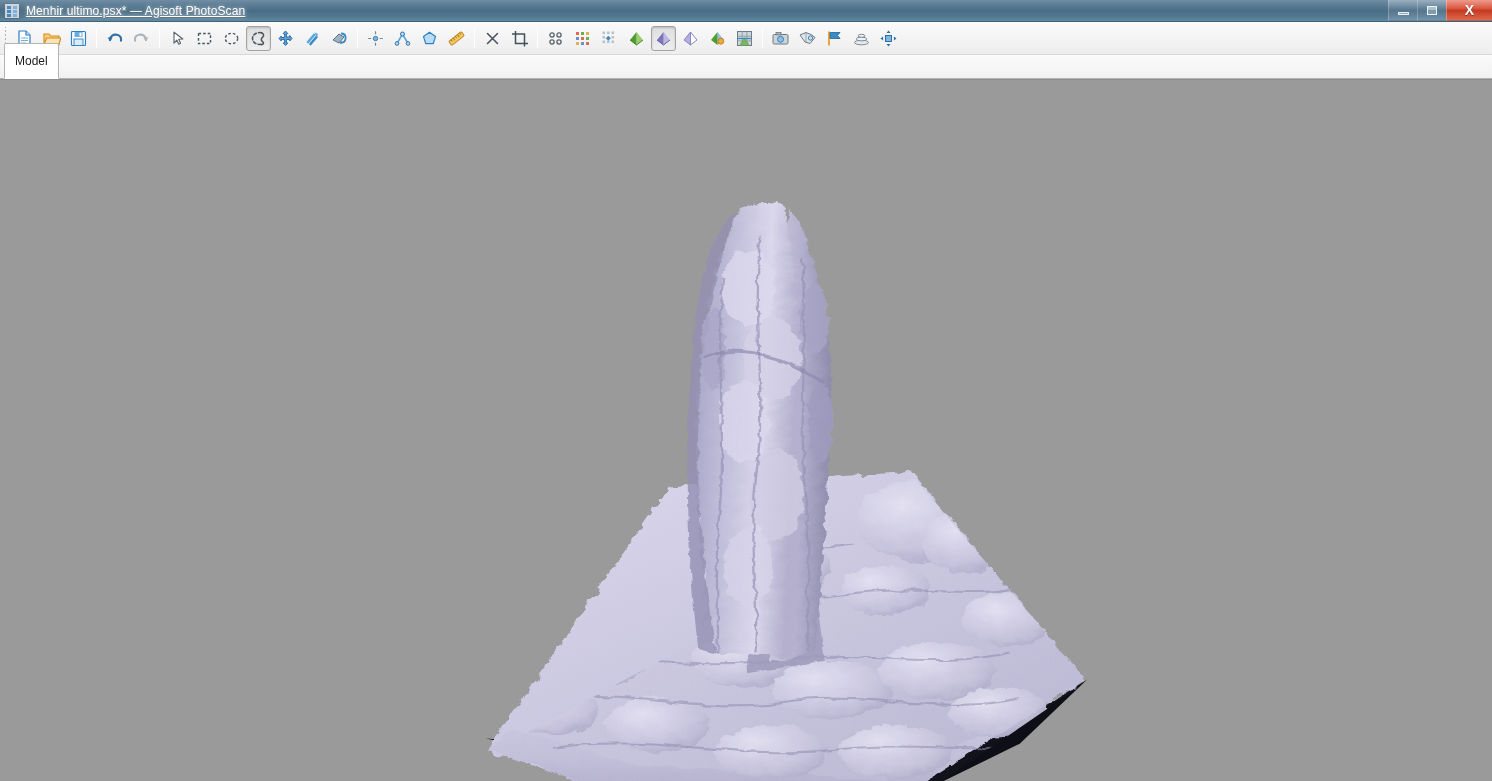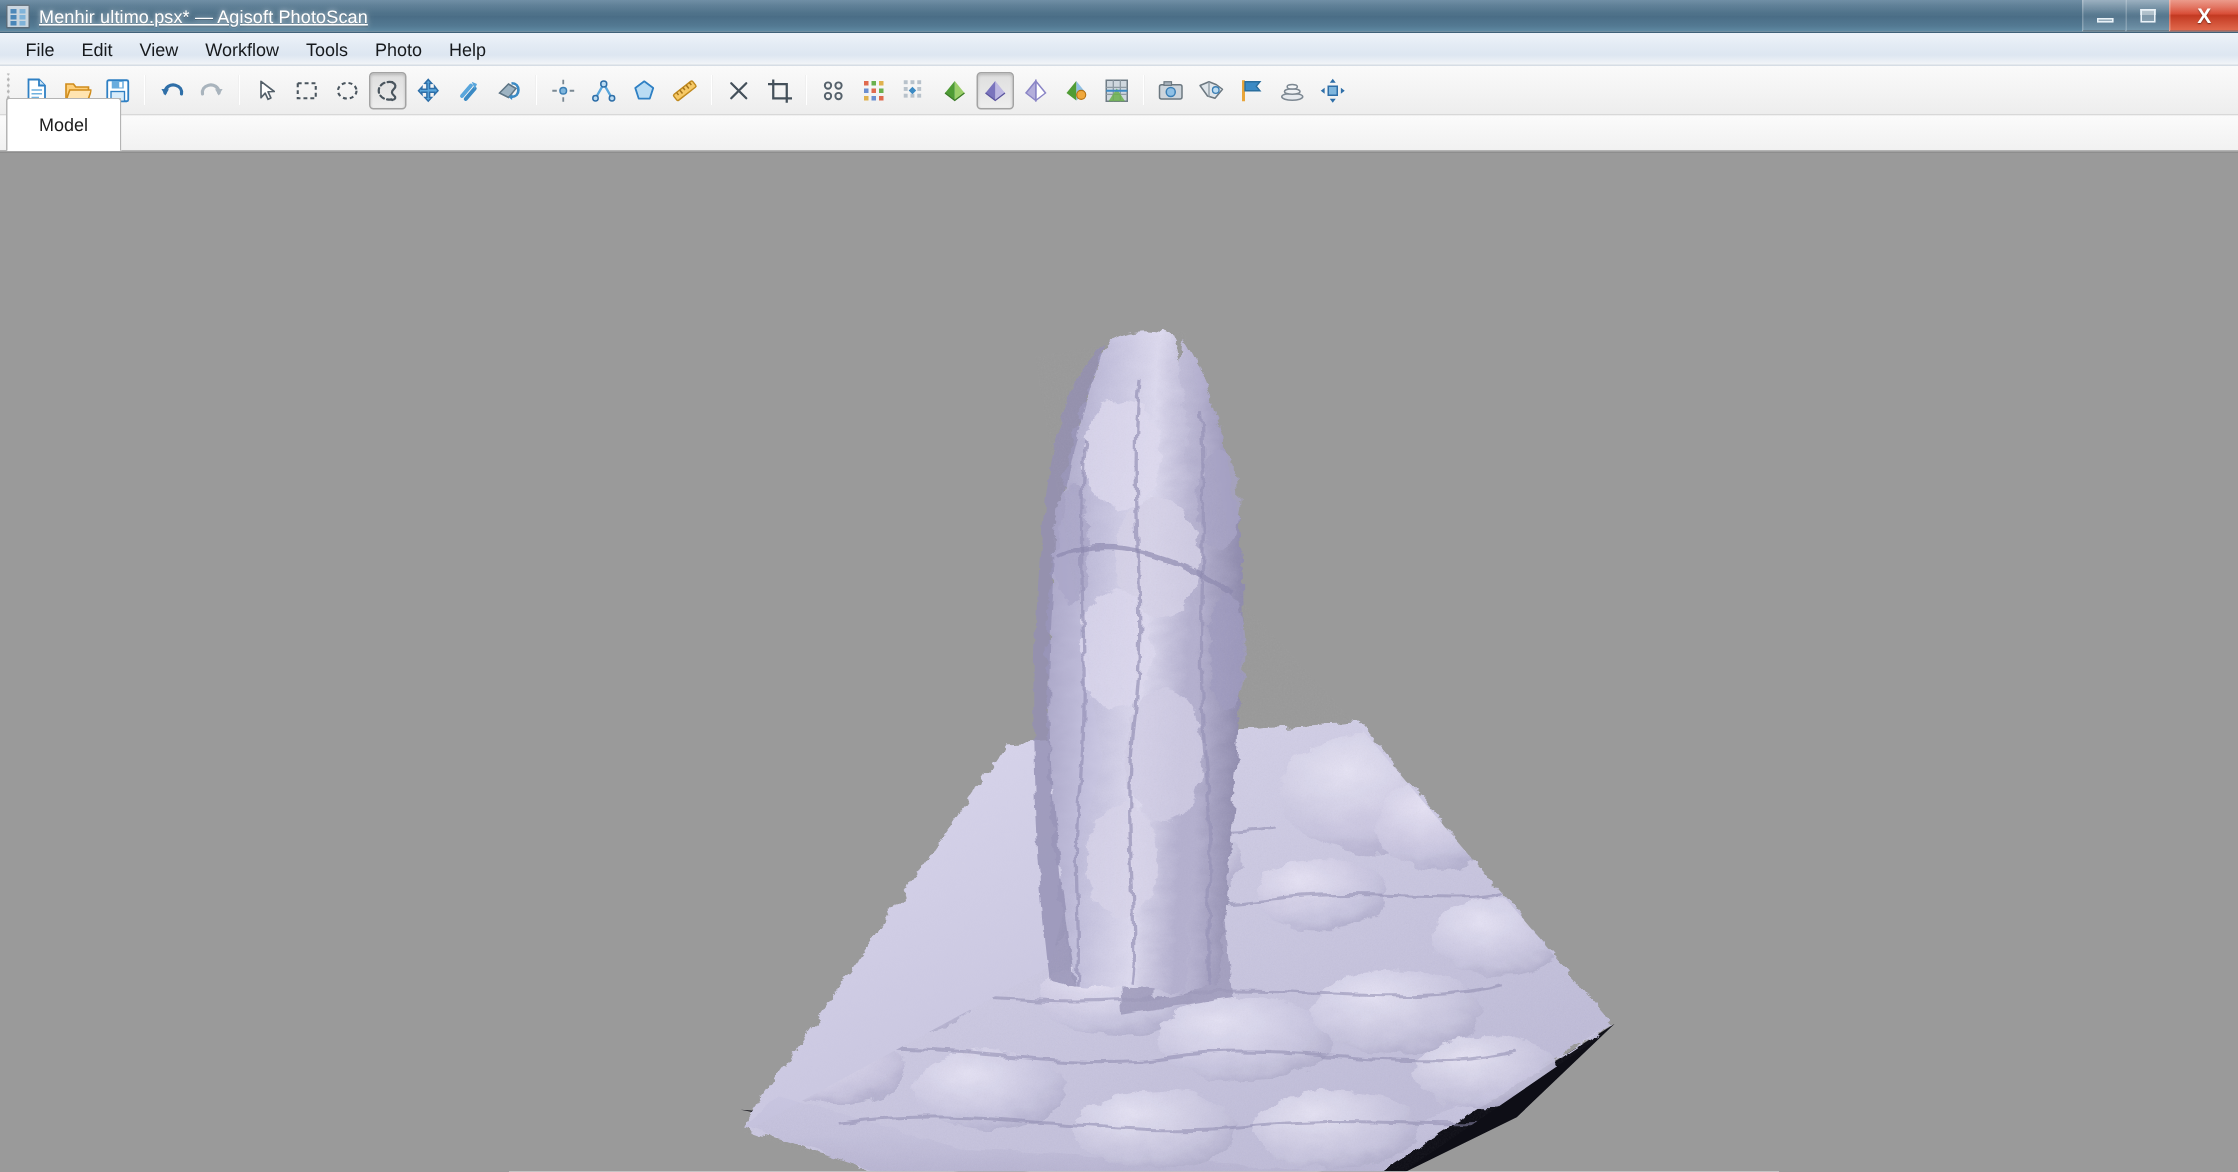--- a/index.html
+++ b/index.html
@@ -168,21 +168,21 @@
     flex: 0 0 24px;
     background: linear-gradient(to bottom,#fbfbfb,#f1f1f1);
     border-bottom: 1px solid #b4b4b4;
     display: flex;
     align-items: flex-end;
     padding-left: 4px;
   }
   .tab {
     height: 36px;
     min-width: 54px;
-    padding: 0 21px;
+    padding: 0 10px;
     display:flex; align-items:center; justify-content:center;
     font-size: 12px;
     color: #1b1b1b;
     background: #ffffff;
     border: 1px solid #b4b4b4;
     border-bottom: 1px solid #ffffff;
     border-radius: 2px 2px 0 0;
     position: relative;
     top: 1px;
   }
@@ -219,29 +219,20 @@
       </div>
       <div class="win-btn">
         <span class="wb-max"></span>
       </div>
       <div class="win-btn close">
         <span class="wb-close">X</span>
       </div>
     </div>
   </div>
 
-  <div class="menubar">
-    <div class="menu-item">File</div>
-    <div class="menu-item">Edit</div>
-    <div class="menu-item">View</div>
-    <div class="menu-item">Workflow</div>
-    <div class="menu-item">Tools</div>
-    <div class="menu-item">Photo</div>
-    <div class="menu-item">Help</div>
-  </div>
 
   <div class="toolbar">
     <div class="grip"></div>
 
     <div class="tb-btn">
       <svg width="19" height="19" viewBox="0 0 19 19">
         <path d="M4 2h7l4 4v11H4z" fill="#ffffff" stroke="#2f80c4" stroke-width="1.2"></path>
         <path d="M11 2v4h4" fill="#cfe6f8" stroke="#2f80c4" stroke-width="1.2"></path>
         <path d="M6 9h7M6 11.5h7M6 14h5" stroke="#6fb0de" stroke-width="1"></path>
       </svg>

